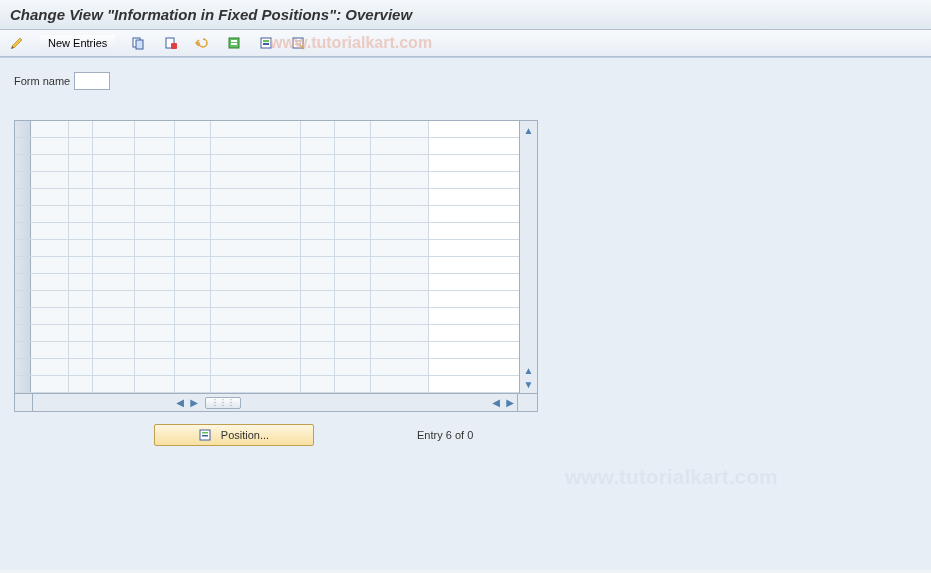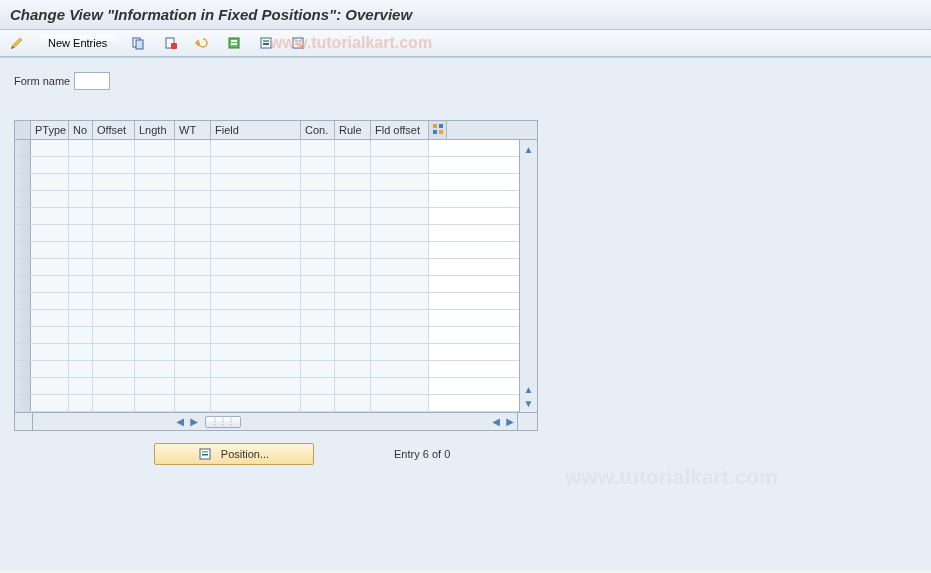--- a/index.html
+++ b/index.html
@@ -177,20 +177,21 @@
       justify-content: center;
       color: #888;
       font-size: 8px;
     }
     .bottom-bar {
       display: flex;
       align-items: center;
       margin-top: 12px;
       padding-left: 140px;
       width: 524px;
+      gap: 23px;
     }
     .position-btn {
       display: inline-flex;
       align-items: center;
       gap: 8px;
       background: linear-gradient(to bottom, #fef6e0, #f8e0a0);
       border: 1px solid #c0a050;
       border-radius: 2px;
       padding: 2px 6px;
       height: 22px;
@@ -283,40 +284,20 @@
   <div class="watermark">www.tutorialkart.com</div>
 </div>
 
 <div class="content-area">
   <div class="form-row">
     <span class="form-label">Form name</span>
     <input class="form-input" value="" style="">
   </div>
 
   <div class="grid-container">
-    <div class="grid-header">
-      <div class="grid-header-cell selector"></div>
-      <div class="grid-header-cell col-ptype">PType</div>
-      <div class="grid-header-cell col-no">No</div>
-      <div class="grid-header-cell col-offset">Offset</div>
-      <div class="grid-header-cell col-lngth">Lngth</div>
-      <div class="grid-header-cell col-wt">WT</div>
-      <div class="grid-header-cell col-field">Field</div>
-      <div class="grid-header-cell col-con">Con.</div>
-      <div class="grid-header-cell col-rule">Rule</div>
-      <div class="grid-header-cell col-fldoffset">Fld offset</div>
-      <div class="grid-header-cell config">
-        <svg width="12" height="12" viewBox="0 0 12 12">
-            <rect x="1" y="1" width="4" height="4" fill="#f0a030"></rect>
-            <rect x="7" y="1" width="4" height="4" fill="#4080d0"></rect>
-            <rect x="1" y="7" width="4" height="4" fill="#4080d0"></rect>
-            <rect x="7" y="7" width="4" height="4" fill="#f0a030"></rect>
-          </svg>
-      </div>
-    </div>
     <div class="grid-body">
       <div class="grid-rows">
 
         <div class="grid-row">
             <div class="grid-cell selector"></div>
             <div class="grid-cell col-ptype"></div>
             <div class="grid-cell col-no"></div>
             <div class="grid-cell col-offset"></div>
             <div class="grid-cell col-lngth"></div>
             <div class="grid-cell col-wt"></div>

